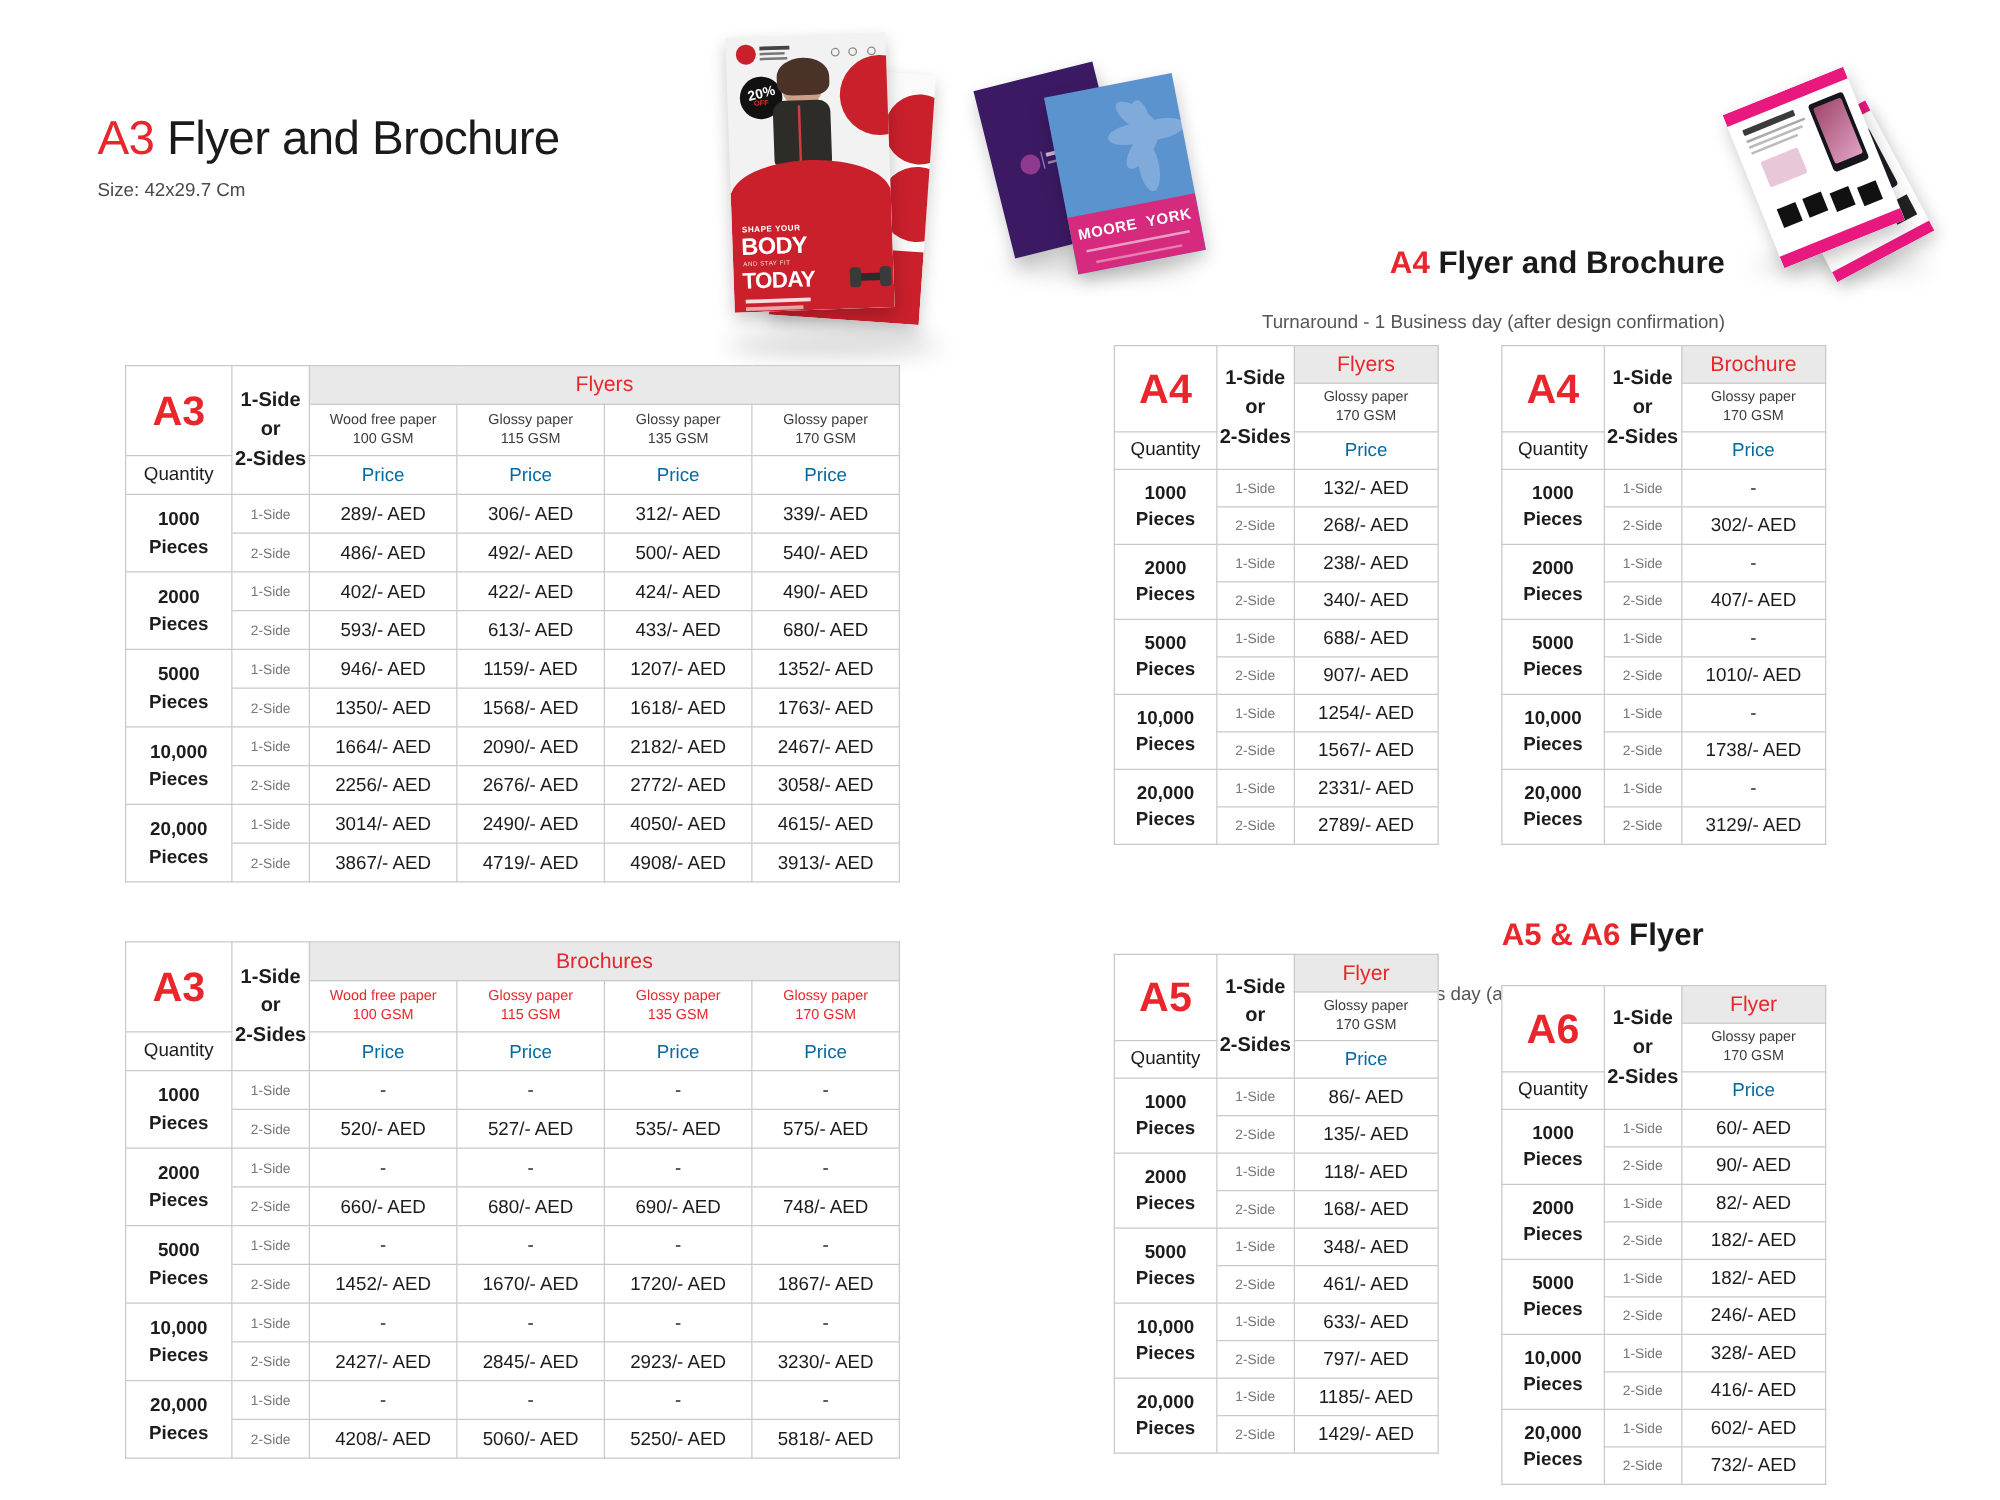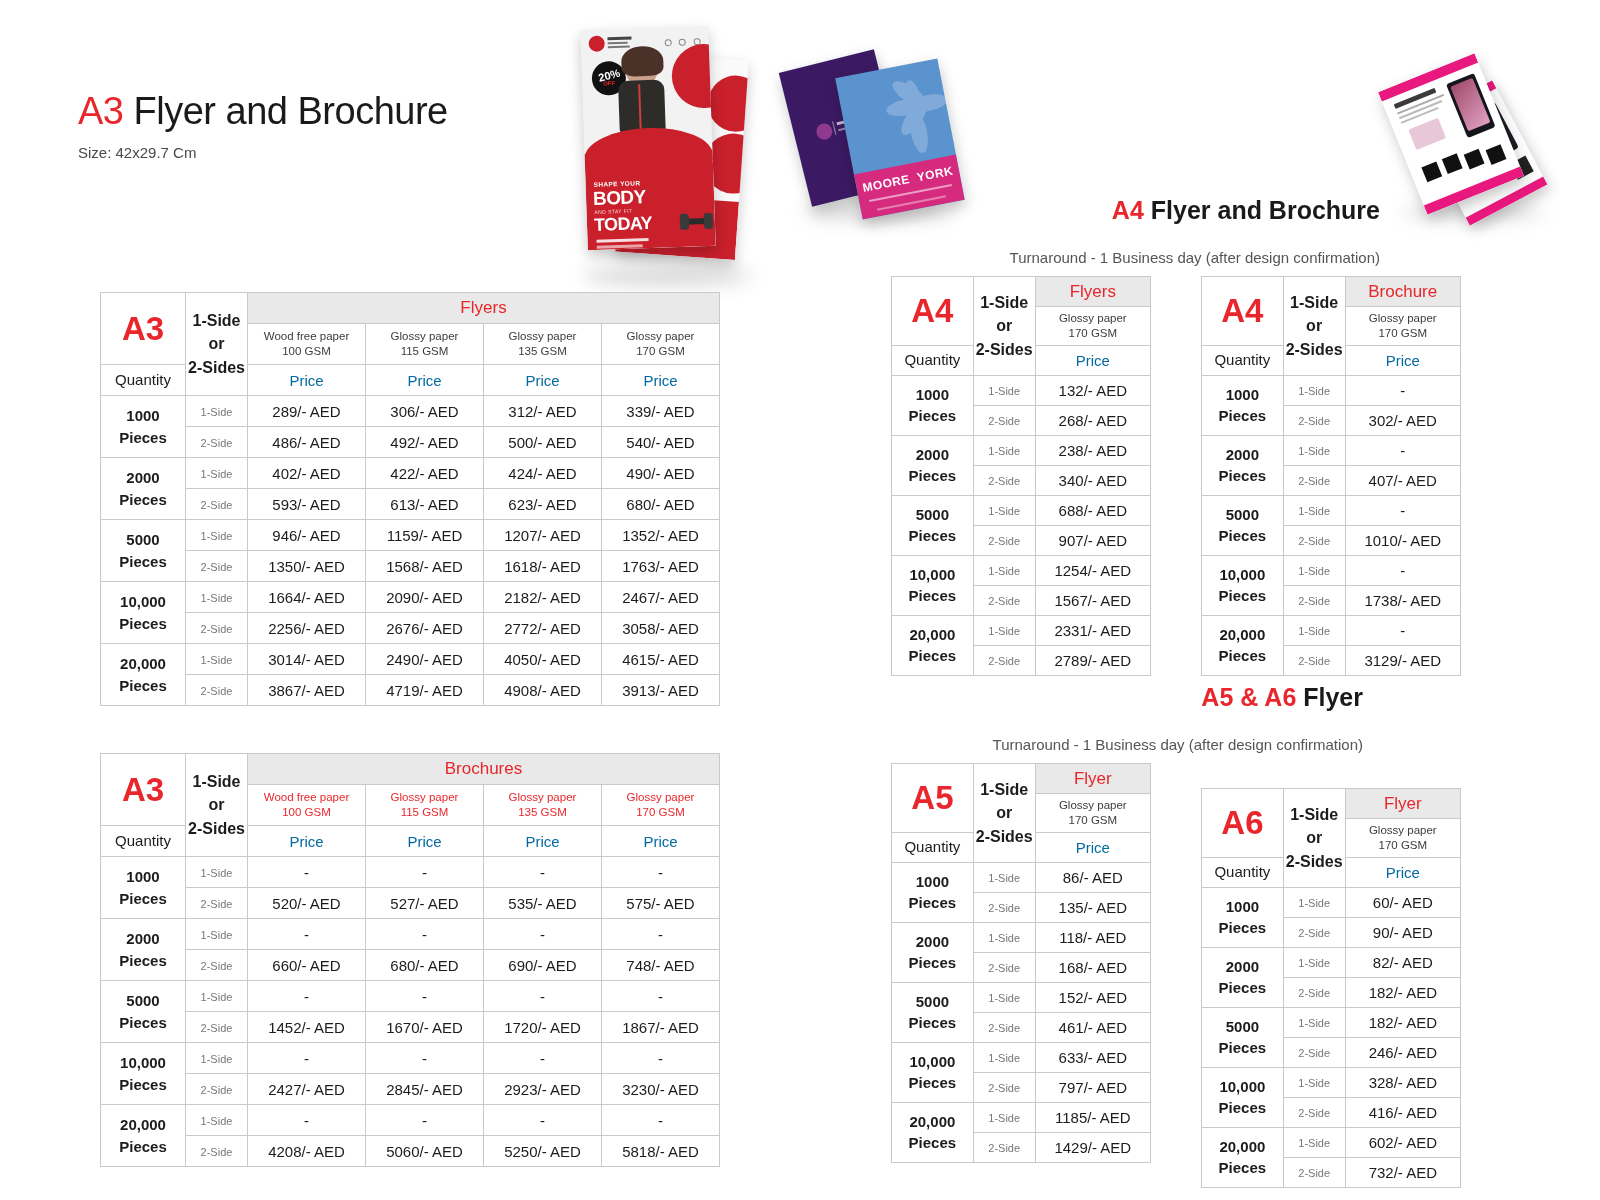--- a/index.html
+++ b/index.html
@@ -170,21 +170,21 @@
     <div class="size-line">Size: 42x29.7 Cm</div>
   </div>
 
   <div class="sec-head" style="left:880px; top:196px; width:500px;">
     <div class="sec-title">
       <span class="accent">A4</span><span> Flyer and Brochure</span>
     </div>
     <div class="sec-sub">Turnaround - 1 Business day (after design confirmation)</div>
   </div>
 
-  <div class="sec-head" style="left:880px; top:683px; width:483px;">
+  <div class="sec-head" style="left:880px; top:734px; width:483px;">
     <div class="sec-title">
       <span class="accent">A5 &amp; A6</span><span> Flyer</span>
     </div>
     <div class="sec-sub">Turnaround - 1 Business day (after design confirmation)</div>
   </div>
 
   <div id="tbl-a3-flyers" class="t-a3" style="left:100px; top:292px;">
       <table class="pt">
         <tbody>
           <tr class="hdr1">
@@ -225,21 +225,21 @@
             <td class="c-sides"><span class="side-lbl">1-Side</span></td>
             <td class="c-p price">402/- AED</td>
             <td class="c-p price">422/- AED</td>
             <td class="c-p price">424/- AED</td>
             <td class="c-p price">490/- AED</td>
           </tr>
           <tr>
             <td class="c-sides"><span class="side-lbl">2-Side</span></td>
             <td class="c-p price">593/- AED</td>
             <td class="c-p price">613/- AED</td>
-            <td class="c-p price">623/- AED</td>
+            <td class="c-p price">433/- AED</td>
             <td class="c-p price">680/- AED</td>
           </tr>
           <tr>
             <td class="c-size" rowspan="2"><span class="qty">5000<br>Pieces</span></td>
             <td class="c-sides"><span class="side-lbl">1-Side</span></td>
             <td class="c-p price">946/- AED</td>
             <td class="c-p price">1159/- AED</td>
             <td class="c-p price">1207/- AED</td>
             <td class="c-p price">1352/- AED</td>
           </tr>
@@ -537,21 +537,21 @@
             <td class="c-sides"><span class="side-lbl">1-Side</span></td>
             <td class="c-p price">118/- AED</td>
           </tr>
           <tr>
             <td class="c-sides"><span class="side-lbl">2-Side</span></td>
             <td class="c-p price">168/- AED</td>
           </tr>
           <tr>
             <td class="c-size" rowspan="2"><span class="qty">5000<br>Pieces</span></td>
             <td class="c-sides"><span class="side-lbl">1-Side</span></td>
-            <td class="c-p price">152/- AED</td>
+            <td class="c-p price">348/- AED</td>
           </tr>
           <tr>
             <td class="c-sides"><span class="side-lbl">2-Side</span></td>
             <td class="c-p price">461/- AED</td>
           </tr>
           <tr>
             <td class="c-size" rowspan="2"><span class="qty">10,000<br>Pieces</span></td>
             <td class="c-sides"><span class="side-lbl">1-Side</span></td>
             <td class="c-p price">633/- AED</td>
           </tr>

